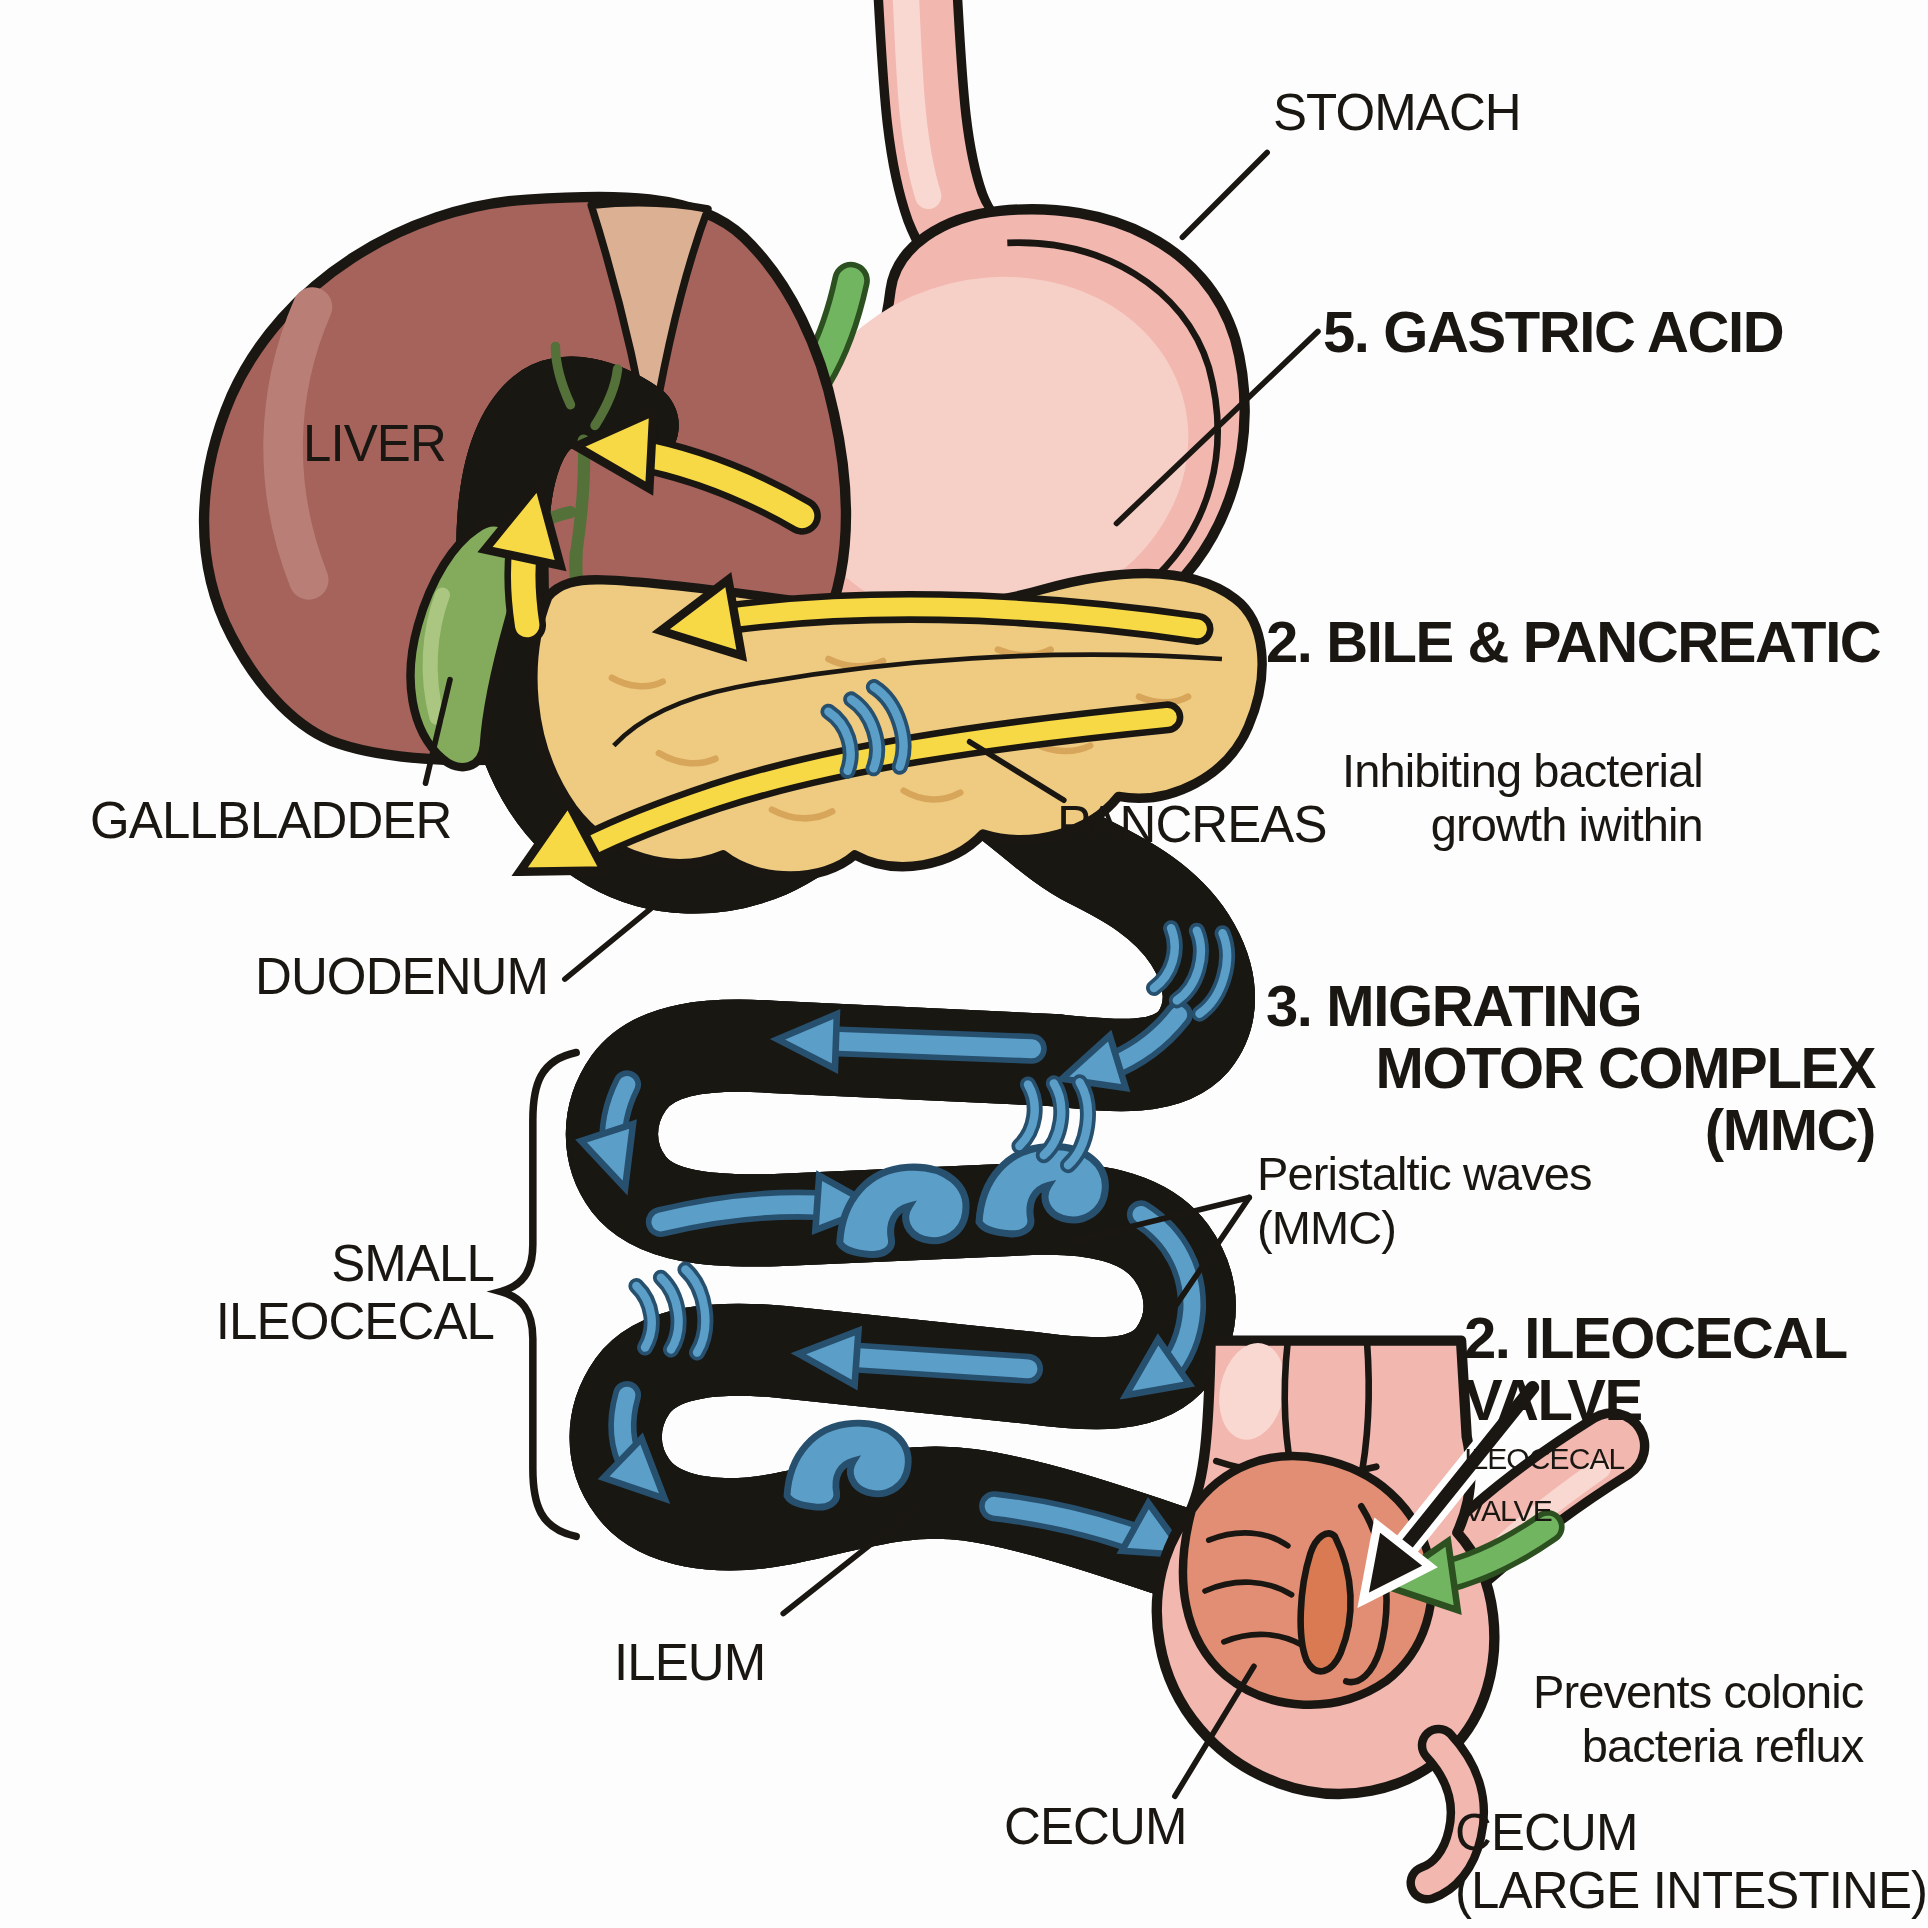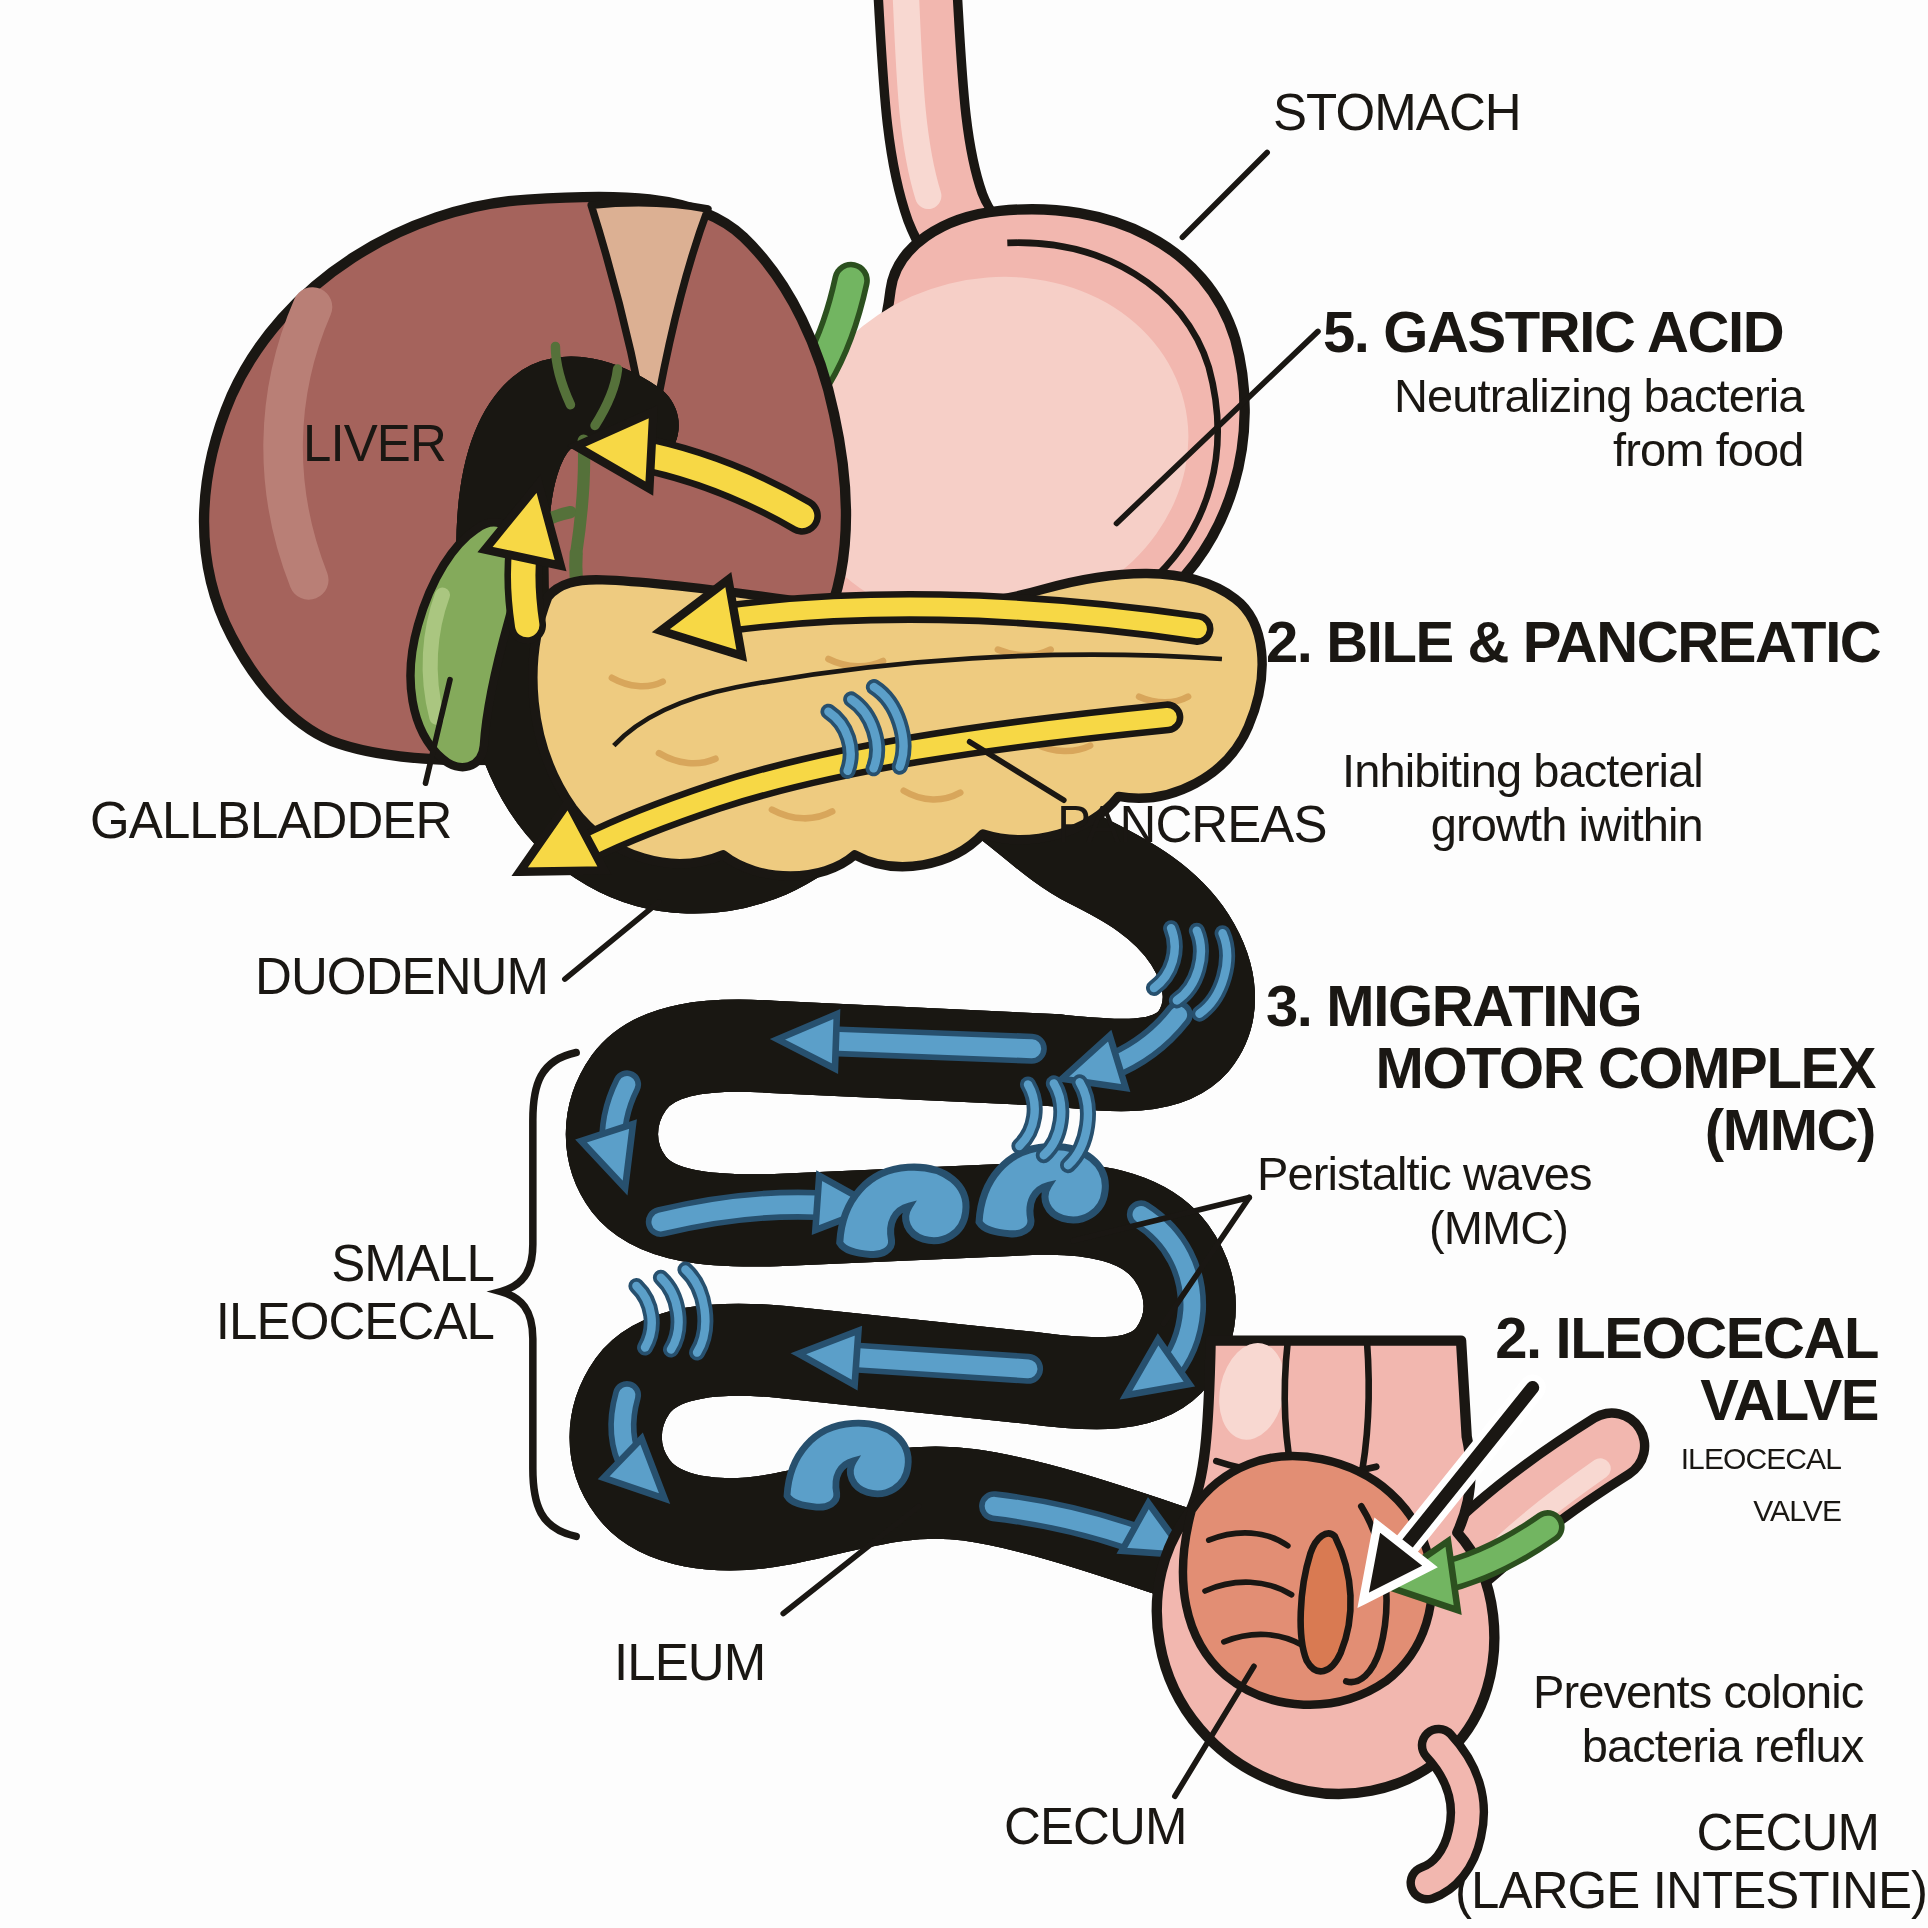--- a/index.html
+++ b/index.html
@@ -7,21 +7,21 @@
     position:relative;width:1928px;height:1928px;background:#fdfdfd;overflow:hidden;
     font-family:"Liberation Sans", sans-serif;color:#1a1713;
   }
   .art{position:absolute;left:0;top:0;width:1928px;height:1928px;}
   .lbl{position:absolute;white-space:nowrap;color:#1a1713;text-align:right;}
   .organ{font-size:51px;font-weight:500;letter-spacing:-0.9px;}
   .head{font-size:58px;font-weight:800;letter-spacing:-1.4px;}
   .sub{font-size:47px;font-weight:400;letter-spacing:-0.9px;line-height:54px;}
   .sub2{font-size:30px;font-weight:400;letter-spacing:-0.9px;line-height:52px;}
   .right{text-align:right;}
-  .center{text-align:right;}
+  .center{text-align:left;}
   .hline{line-height:62px;}
 </style>
 </head>
 <body>
 
 <div class="canvas">
 
   <svg class="art" viewBox="0 0 2048 2048" aria-hidden="true">
     <defs>
       <polygon id="ah-blue" points="0,0 -62,-29 -62,29"></polygon>
@@ -340,24 +340,20 @@
 
   <div class="lbl organ" style="left:614px;top:1633px">ILEUM</div>
   <div class="lbl organ" style="left:1004px;top:1797px">CECUM</div>
 
   <div class="lbl organ center" style="left:1455px;top:1804px;width:424px;line-height:58px">
     <div>CECUM</div>
     <div>(LARGE INTESTINE)</div>
   </div>
 
   <div class="lbl head" style="left:1323px;top:298px">5. GASTRIC ACID</div>
-  <div class="lbl sub" style="left:1394px;top:369px">
-    <div>Neutralizing bacteria</div>
-    <div>from food</div>
-  </div>
 
   <div class="lbl head" style="left:1266px;top:608px">2. BILE &amp; PANCREATIC</div>
   <div class="lbl sub" style="left:1342px;top:744px">
     <div>Inhibiting bacterial</div>
     <div>growth iwithin</div>
   </div>
 
   <div class="lbl head" style="left:1266px;top:972px">3. MIGRATING</div>
   <div class="lbl head right" style="right:53px;top:1034px">MOTOR COMPLEX</div>
   <div class="lbl head right" style="right:53px;top:1096px">(MMC)</div>

